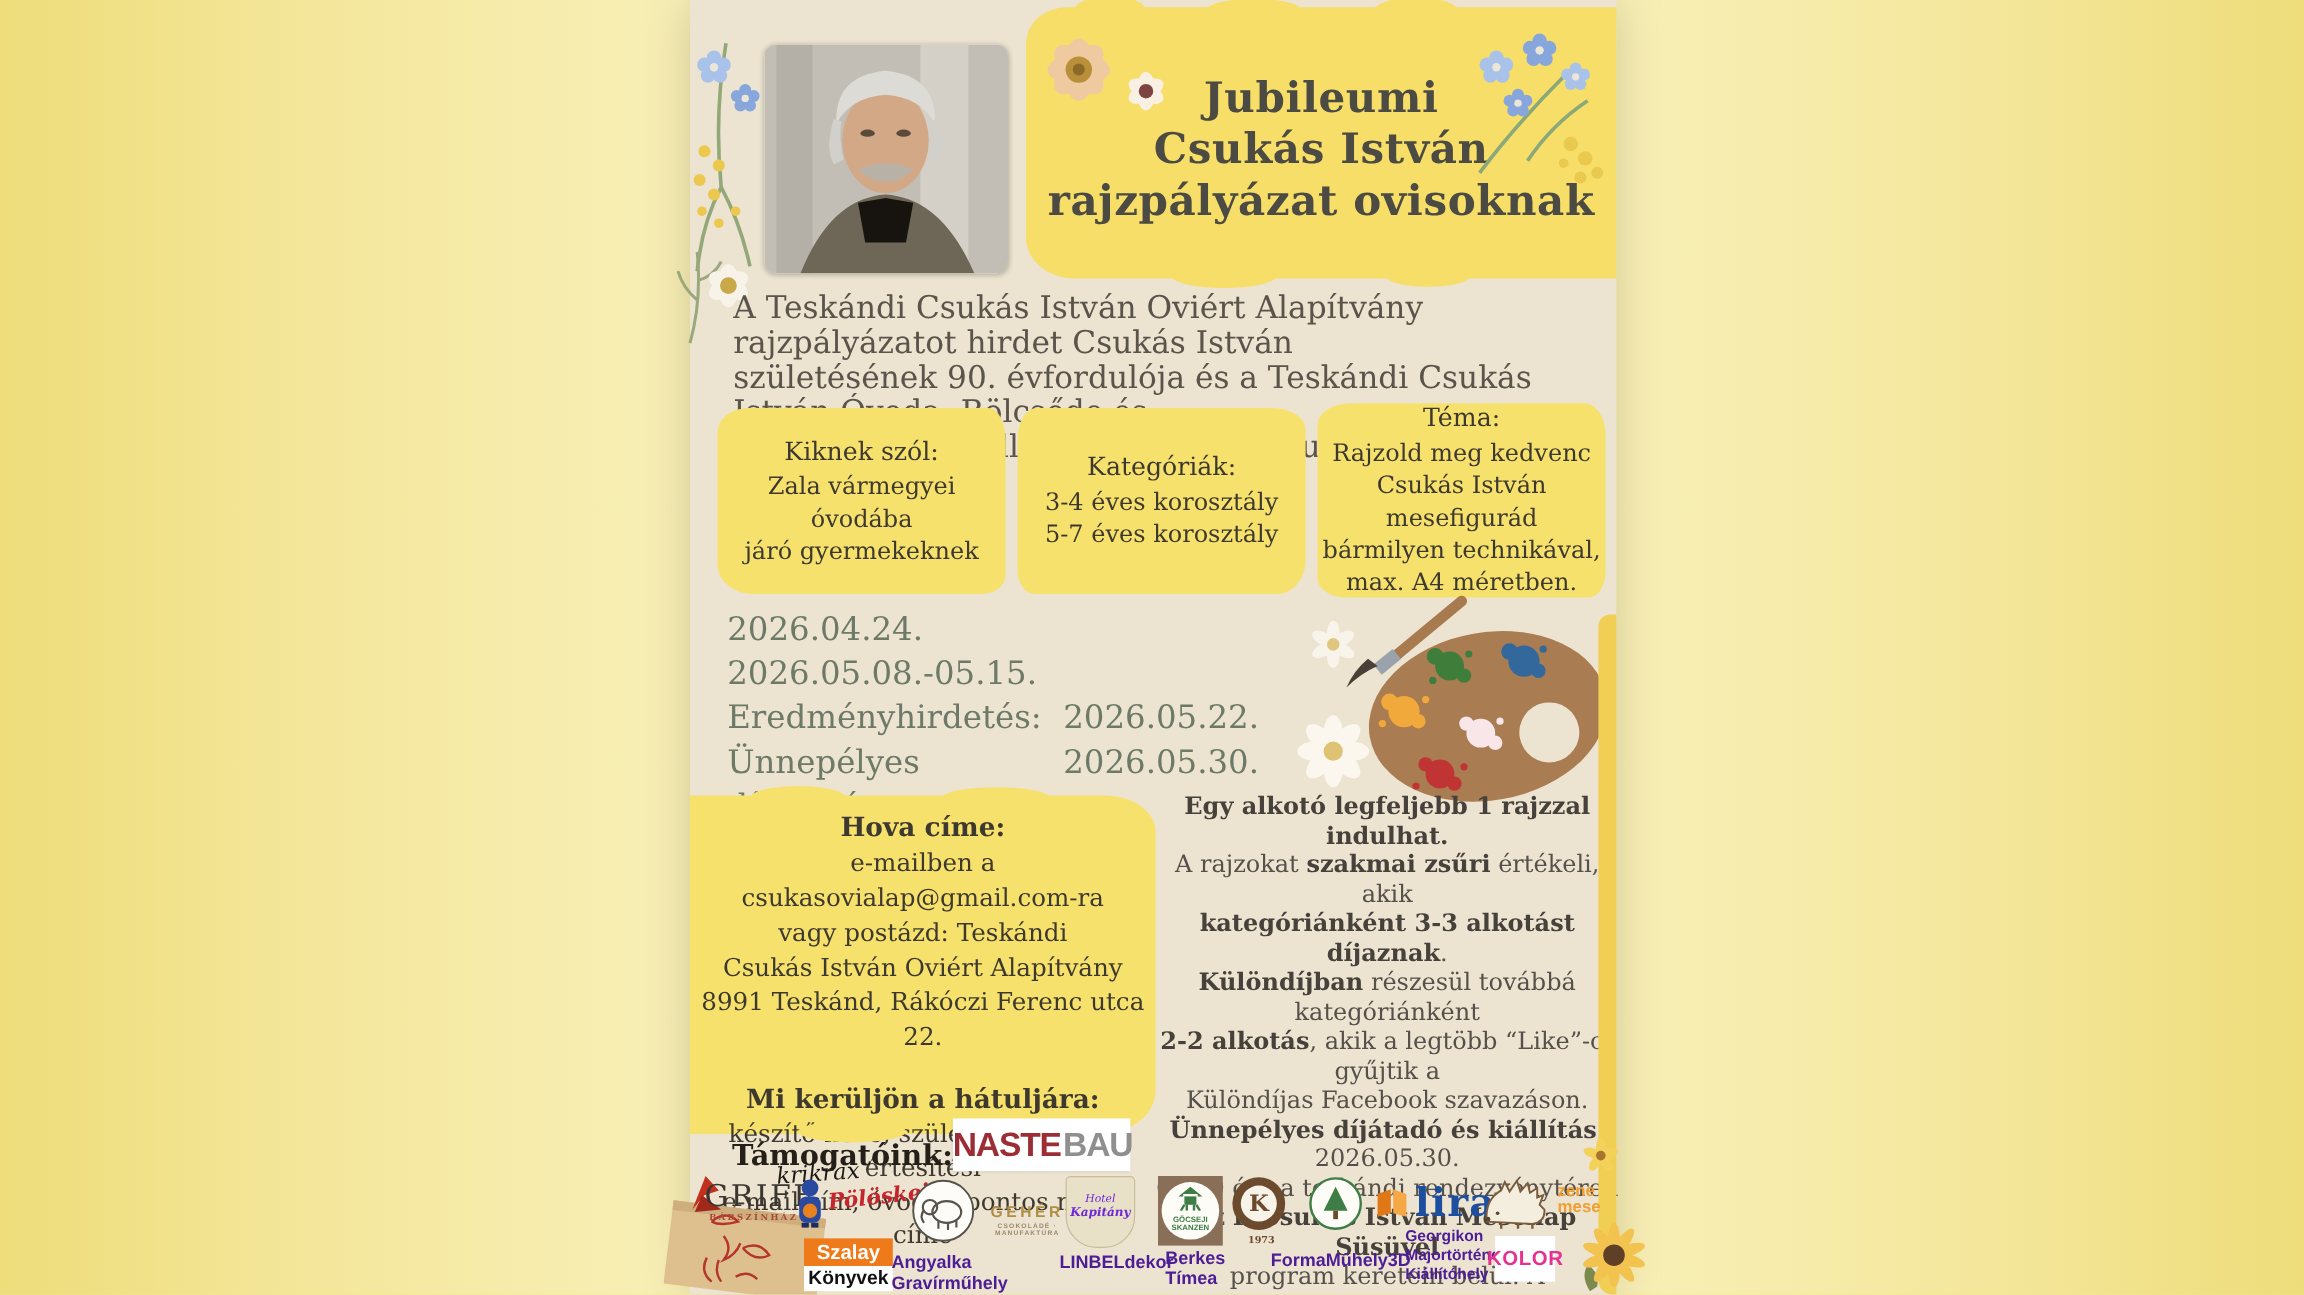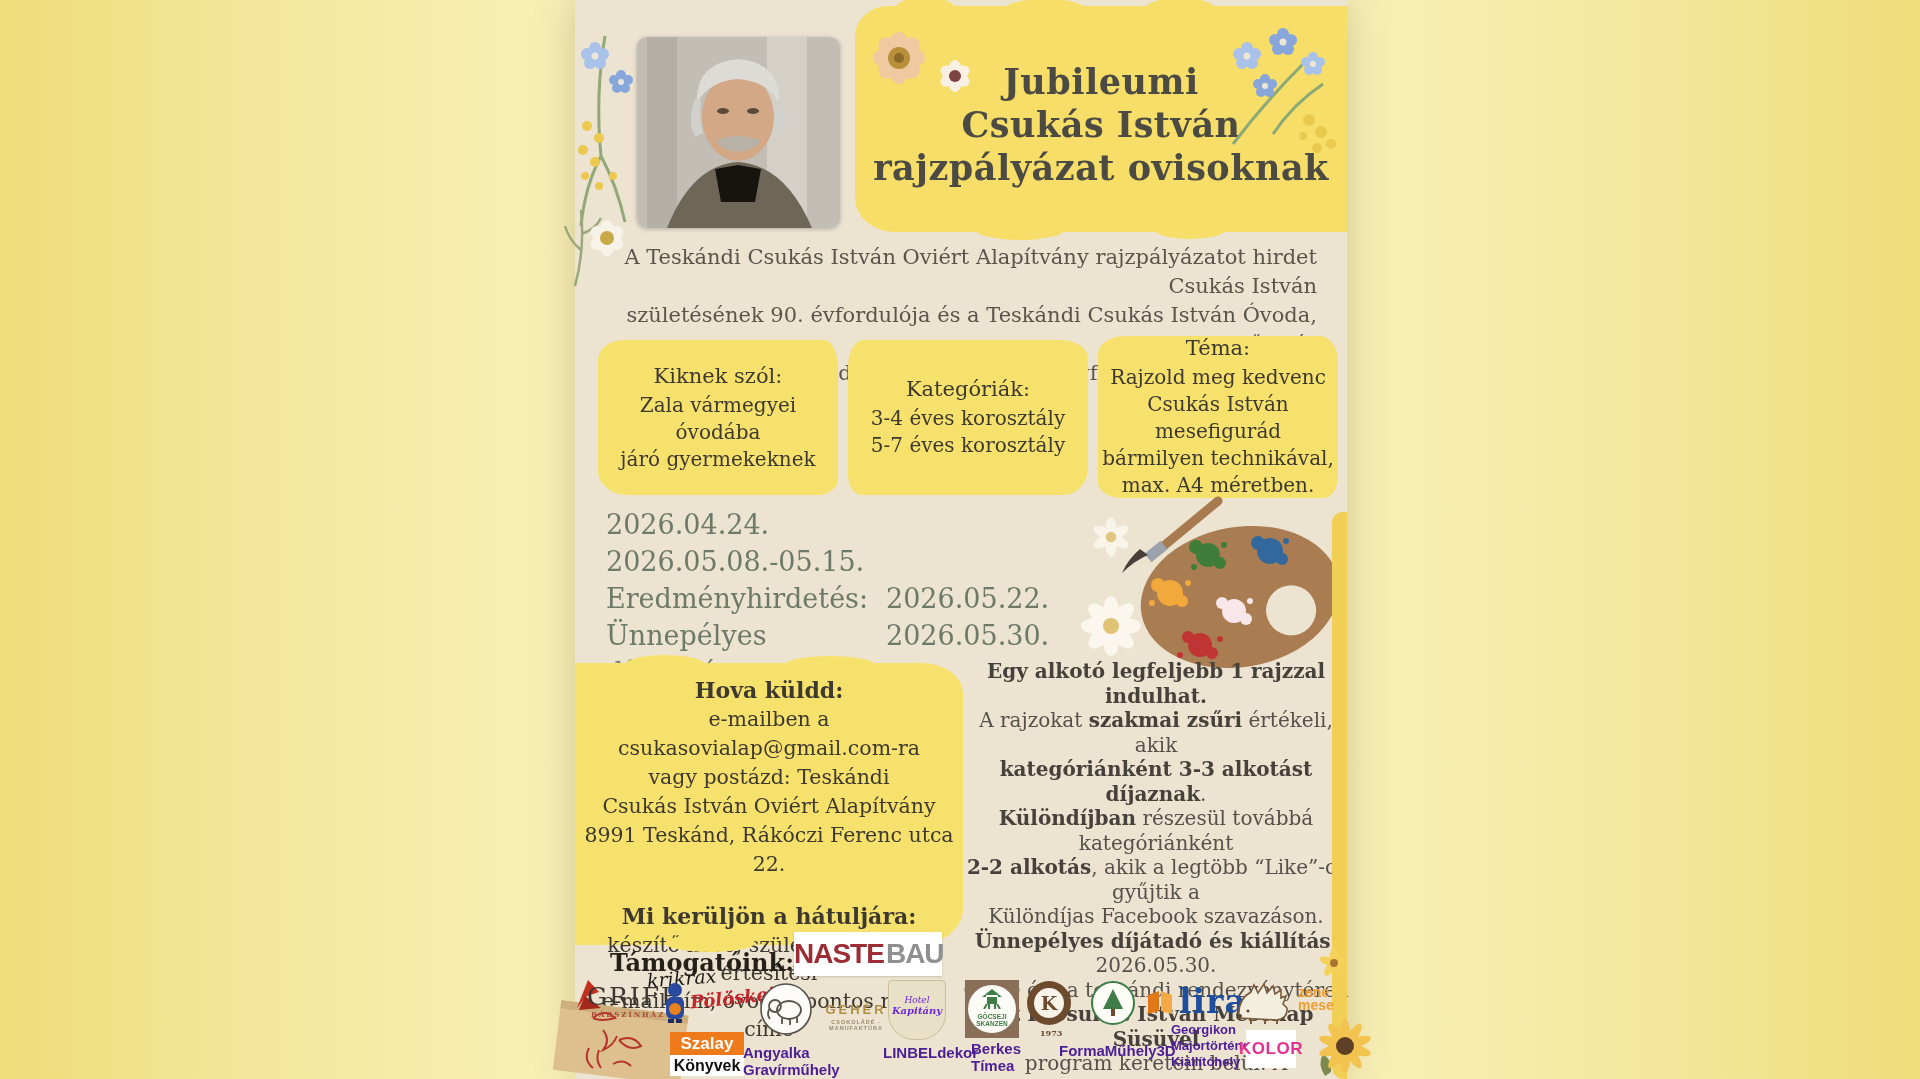--- a/index.html
+++ b/index.html
@@ -10,21 +10,21 @@
   #poster{position:absolute;left:575px;top:0;width:772px;height:1079px;background:#ece3d1;
     box-shadow:0 0 38px rgba(90,70,30,.25);}
   
   .photo{left:62px;top:37px;width:203px;height:191px;border-radius:10px;overflow:hidden;box-shadow:0 1px 4px rgba(0,0,0,.25);}
   .titlebox{left:280px;top:6px;width:492px;height:226px;background:#f6de68;
     border-radius:34px 0 0 40px / 30px 0 0 34px;}
   .bump{position:absolute;border-radius:50%;}
   .titletext{position:absolute;left:0;top:54px;width:100%;text-align:center;
     font-weight:bold;font-size:35px;line-height:43px;color:#4b4a43;letter-spacing:.5px;}
   
-  .intro{left:36px;top:243px;width:706px;text-align:right;font-size:21px;line-height:29px;color:#5a544a;}
+  .intro{left:36px;top:243px;width:706px;text-align:left;font-size:26px;line-height:29px;color:#5a544a;}
   
   .ibox{top:340px;width:240px;height:155px;background:#f7e16d;display:flex;flex-direction:column;
     justify-content:center;text-align:center;color:#3e392f;font-size:20px;line-height:27px;}
   .ibox .ib-title{font-weight:normal;font-size:21px;margin-bottom:2px;}
   .ibox1{left:23px;border-radius:26px 14px 20px 30px / 20px 28px 16px 24px;}
   .ibox2{left:273px;border-radius:16px 28px 24px 14px / 26px 18px 28px 20px;}
   .ibox3{left:523px;height:162px;top:336px;border-radius:28px 18px 14px 24px / 18px 26px 22px 16px;}
   
   .sched{left:31px;top:506px;width:540px;color:#6d7a67;font-size:27px;}
   .sched-row{display:flex;height:37px;line-height:37px;}
@@ -337,21 +337,21 @@
           </g>
         <circle r="8" fill="#dfc273"></circle>
       </g>
     </svg>
 
     <div class="abs hova">
       <div class="bump" style="left:50px;top:-8px;width:80px;height:20px;background:#f7e16d;"></div>
       <div class="bump" style="left:210px;top:-7px;width:90px;height:18px;background:#f7e16d;"></div>
       <div class="bump" style="left:90px;bottom:-7px;width:90px;height:18px;background:#f7e16d;"></div>
       <div class="bump" style="left:250px;bottom:-8px;width:70px;height:20px;background:#f7e16d;"></div>
-      <div class="h-title">Hova küldd:</div>
+      <div class="h-title">Hova címe:</div>
       <div class="h-line">e-mailben a csukasovialap@gmail.com-ra</div>
       <div class="h-line">vagy postázd: Teskándi</div>
       <div class="h-line">Csukás István Oviért Alapítvány</div>
       <div class="h-line">8991 Teskánd, Rákóczi Ferenc utca 22.</div>
       <div class="h-back-title">Mi kerüljön a hátuljára:</div>
       <div class="h-back-line">készítő neve, születési dátuma, értesítési</div>
       <div class="h-back-line">e-mail cím, óvodád pontos neve, címe</div>
     </div>
 
     <div class="abs rules">

